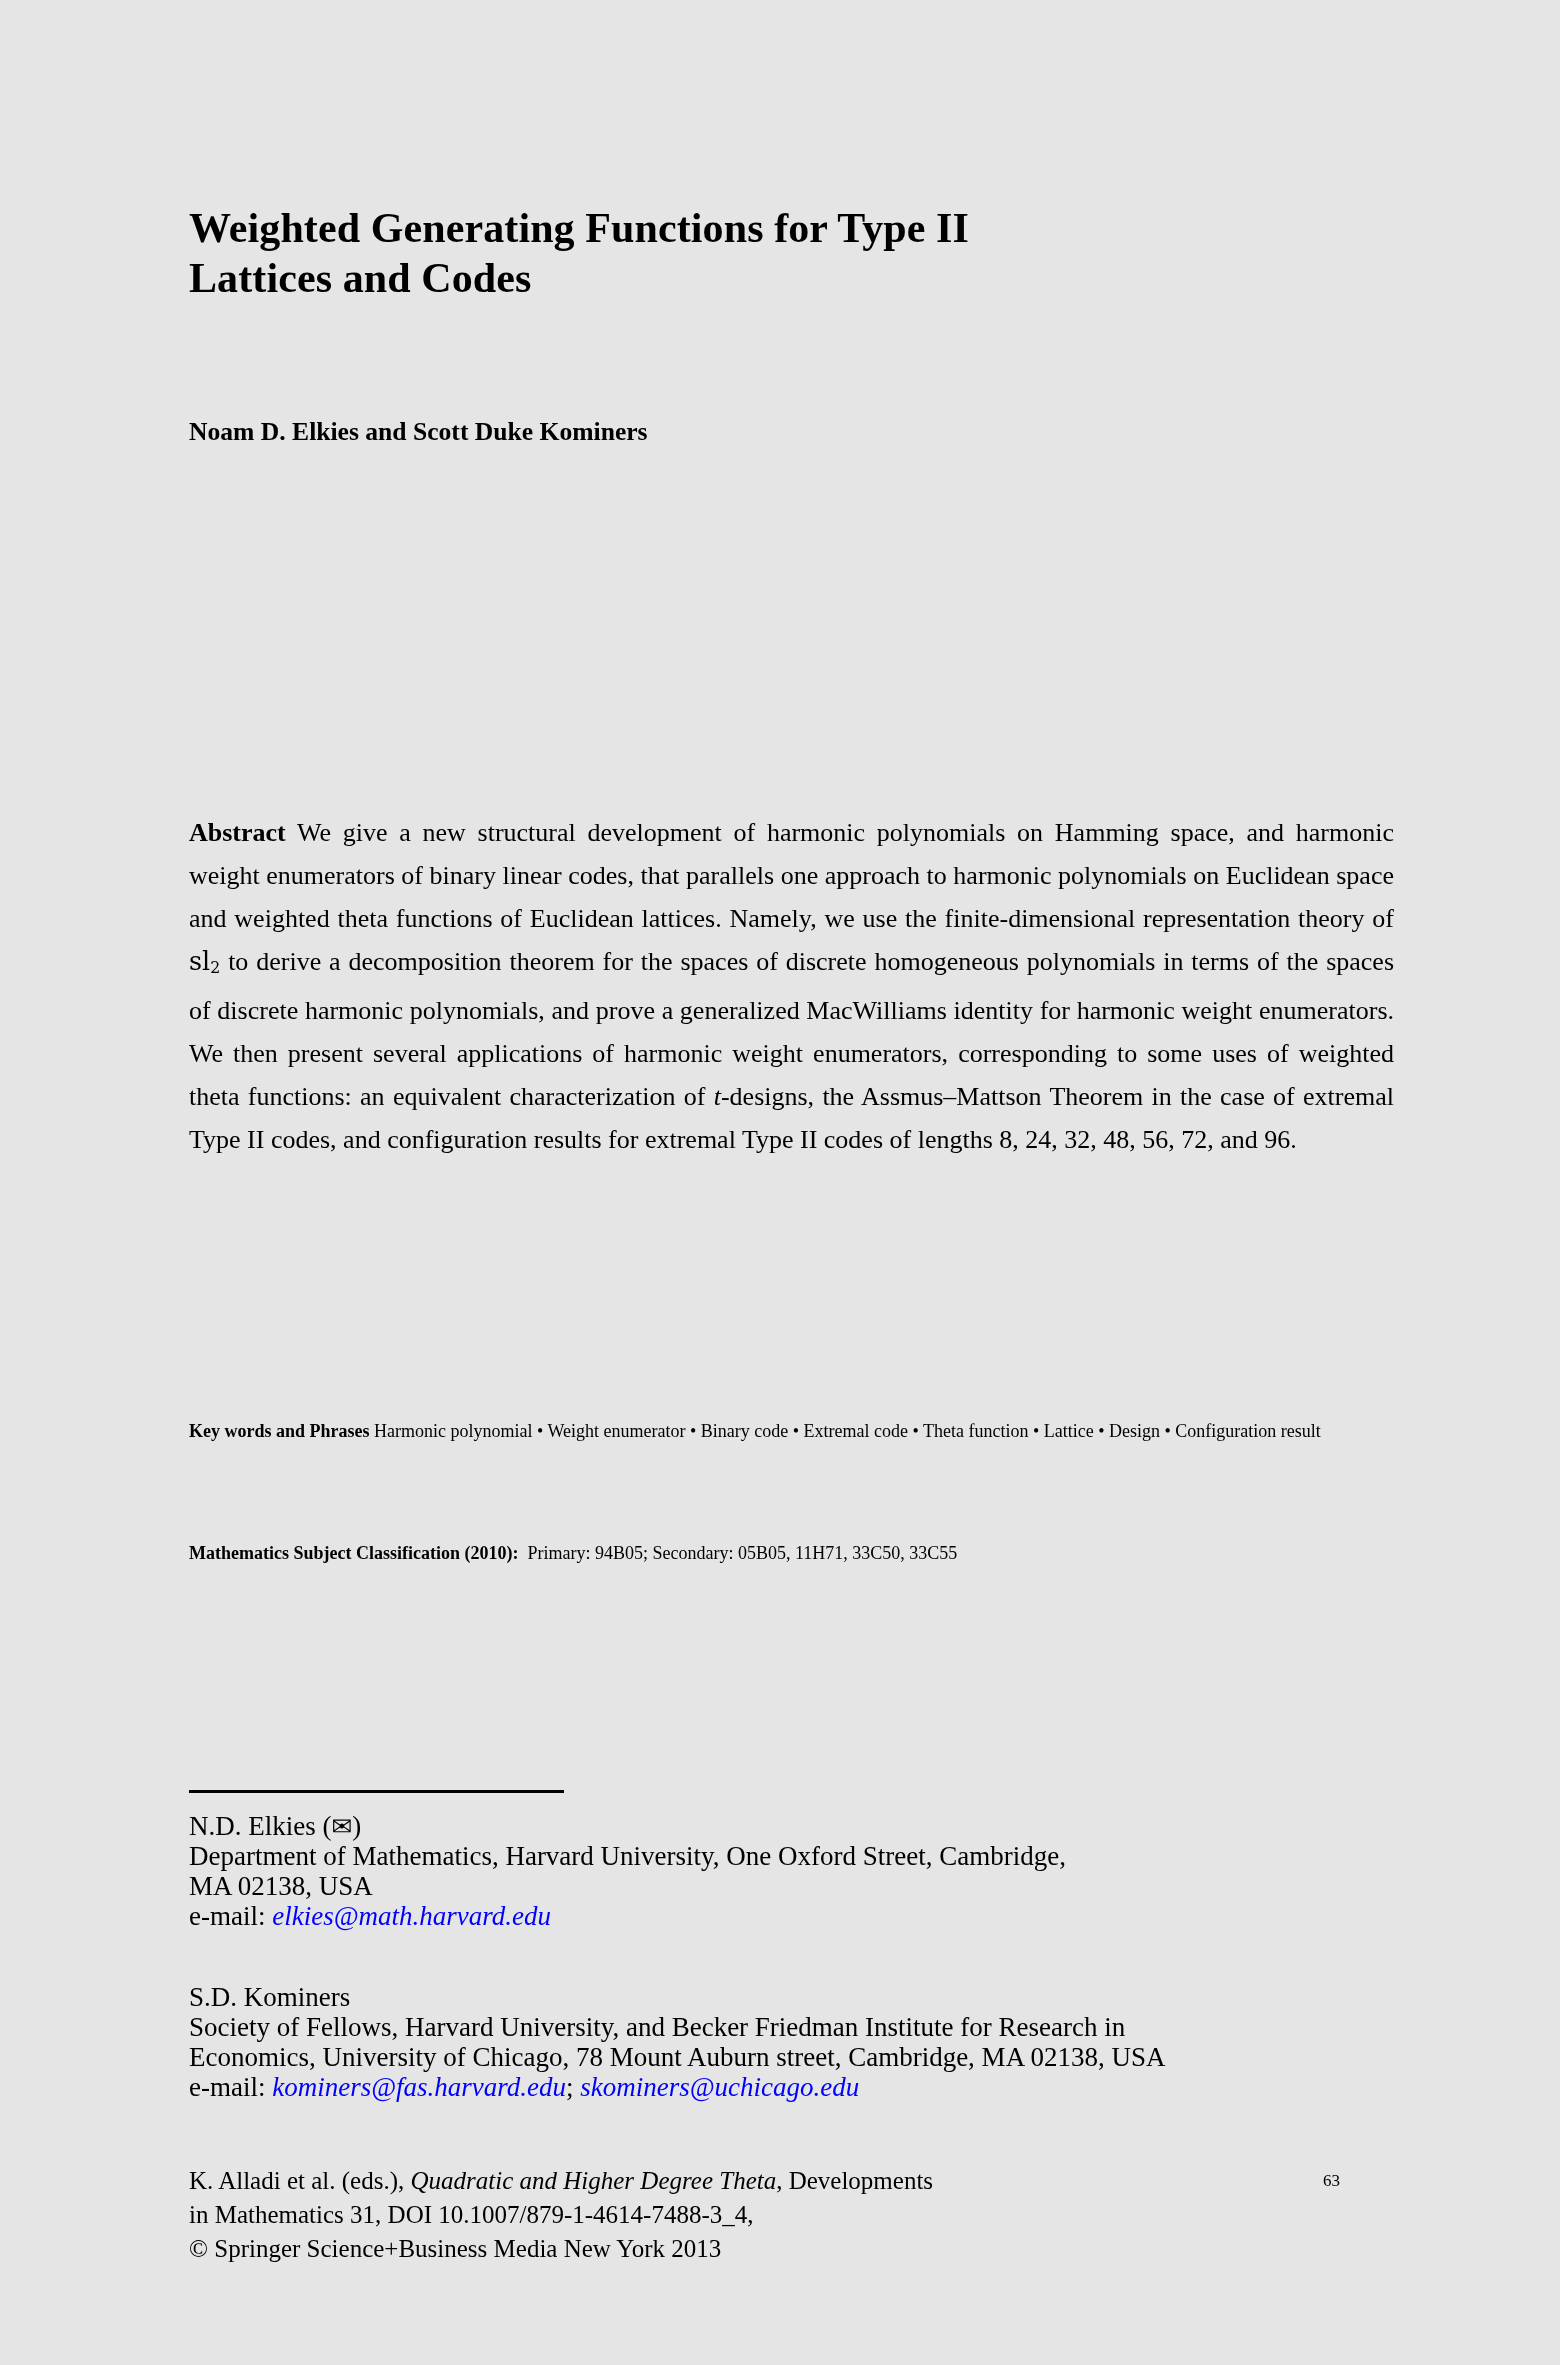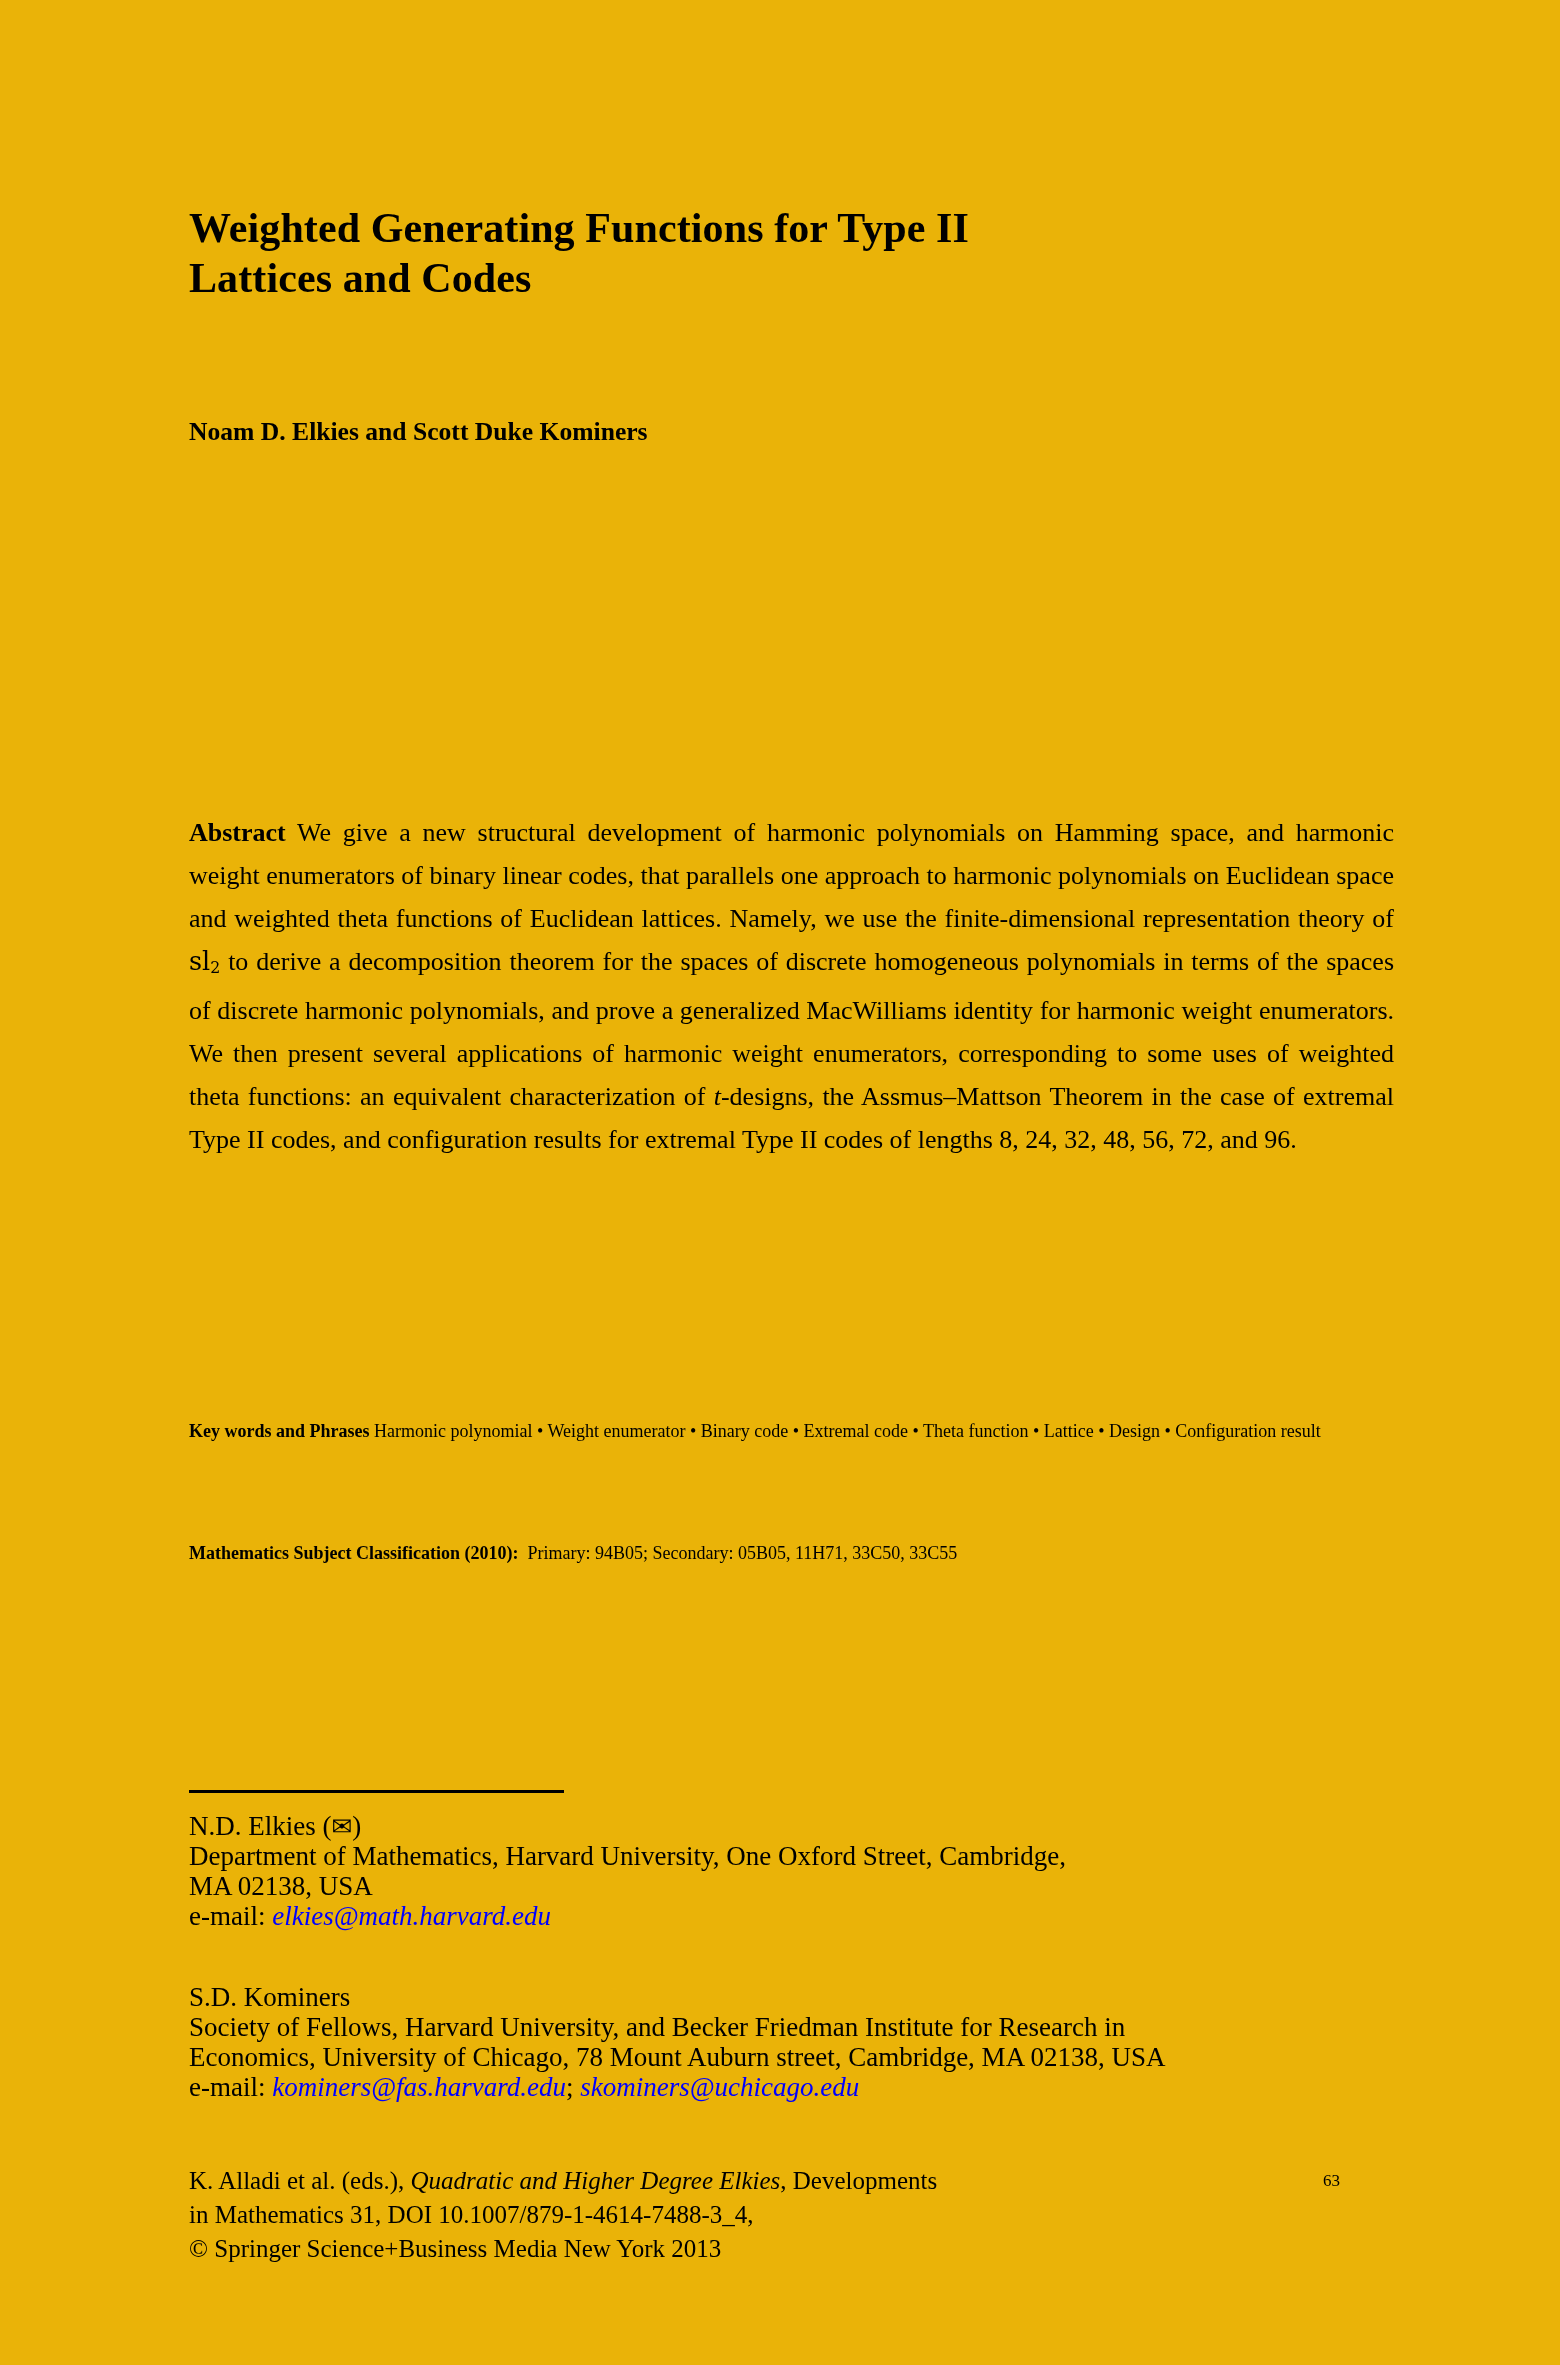--- a/index.html
+++ b/index.html
@@ -15,21 +15,21 @@
     color: #000000;
     overflow: hidden;
   }
 
   .page {
     position: absolute;
     left: 0;
     top: 0;
     width: 1560px;
     height: 2366px;
-    background: #eab308;
+    background: #e5e5e5;
   }
 
   
   .title-block {
     position: absolute;
     left: 189px;
     top: 203px;
     width: 1210px;
   }
   .paper-title {
@@ -216,21 +216,21 @@
   </div>
 
   <div class="footnote-block fn-kominers">
     <p class="fn-line">S.D. Kominers</p>
     <p class="fn-line">Society of Fellows, Harvard University, and Becker Friedman Institute for Research in</p>
     <p class="fn-line">Economics, University of Chicago, 78 Mount Auburn street, Cambridge, MA 02138, USA</p>
     <p class="fn-line"><span>e-mail:</span><span> </span><span class="email-link">kominers@fas.harvard.edu</span><span>;</span><span> </span><span class="email-link">skominers@uchicago.edu</span></p>
   </div>
 
   <div class="citation-block">
-    <p class="cite-line"><span>K. Alladi et al. (eds.),</span><span> </span><span class="cite-italic">Quadratic and Higher Degree Elkies</span><span>, Developments</span></p>
+    <p class="cite-line"><span>K. Alladi et al. (eds.),</span><span> </span><span class="cite-italic">Quadratic and Higher Degree Theta</span><span>, Developments</span></p>
     <p class="cite-line">in Mathematics 31, DOI 10.1007/879-1-4614-7488-3_4,</p>
     <p class="cite-line">© Springer Science+Business Media New York 2013</p>
   </div>
 
   <div class="page-number">63</div>
 
 </div>
 
 
 </body></html>

